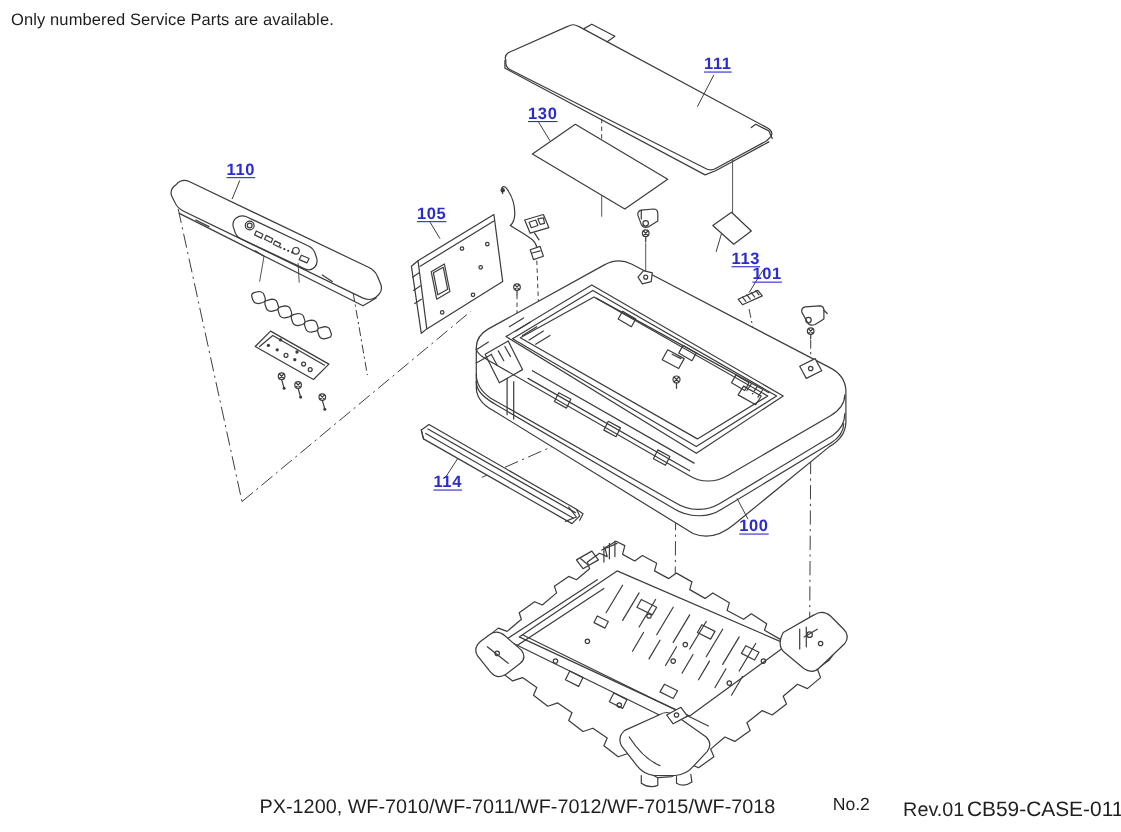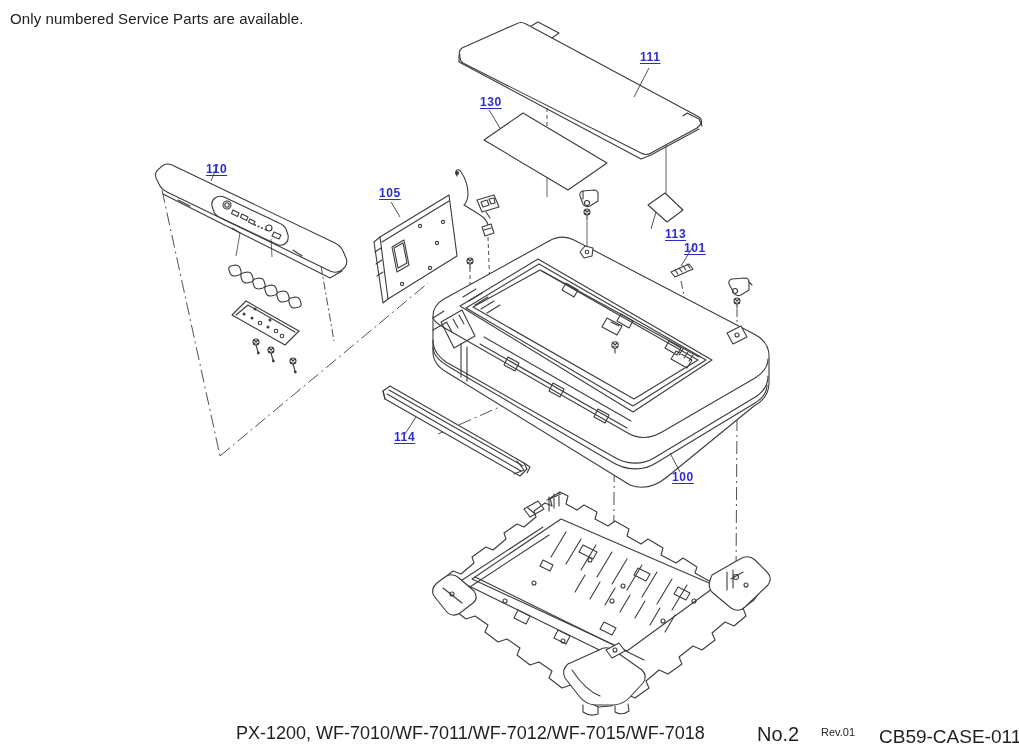--- a/index.html
+++ b/index.html
@@ -10,28 +10,28 @@
   html,body{margin:0;padding:0;background:#fff;}
   body{width:1019px;height:756px;overflow:hidden;font-family:"Liberation Sans",sans-serif;}
   .stage{position:relative;width:1019px;height:644px;background:#fff;}
   .note{
     position:absolute;left:10px;top:10px;
     font-size:15px;color:var(--text);letter-spacing:.1px;
   }
   svg.art{position:absolute;left:0;top:0;}
   .part-label{
     position:absolute;
-    font-size:12px;font-weight:bold;color:var(--label-blue);
+    font-size:15px;font-weight:bold;color:var(--label-blue);
     text-decoration:underline;text-underline-offset:2px;
     letter-spacing:.6px;line-height:1;cursor:pointer;
   }
   .footer-text{position:absolute;color:#1f1f1f;white-space:nowrap;}
   .f-models{left:236px;top:723px;font-size:18px;}
-  .f-sheet{left:757px;top:723px;font-size:20px;}
-  .f-rev{left:821px;top:726px;font-size:11px;}
+  .f-sheet{left:757px;top:723px;font-size:16px;}
+  .f-rev{left:821px;top:726px;font-size:18px;}
   .f-code{left:879px;top:726px;font-size:19px;}
   
   .ln{stroke:var(--line);stroke-width:1.1;fill:none;stroke-linecap:round;stroke-linejoin:round;}
   .lnw{stroke:var(--line);stroke-width:1.1;fill:#ffffff;stroke-linecap:round;stroke-linejoin:round;}
   .thin{stroke:var(--line);stroke-width:.8;fill:none;}
   .dash{stroke:var(--line);stroke-width:.9;fill:none;stroke-dasharray:4 3;}
   .dashdot{stroke:var(--line);stroke-width:.9;fill:none;stroke-dasharray:13 4 2 4;}
   .dashdot-s{stroke:var(--line);stroke-width:.9;fill:none;stroke-dasharray:8 3 2 3;}
   .fillc{fill:var(--line);stroke:none;}
   .leader{stroke:var(--line);stroke-width:.9;fill:none;}
@@ -264,21 +264,21 @@
       <line class="leader" x1="651" y1="229" x2="656" y2="212"></line>
       <line class="leader" x1="694" y1="245" x2="681" y2="266"></line>
       <line class="leader" x1="405" y1="434" x2="416" y2="417"></line>
       <line class="leader" x1="680" y1="472" x2="670" y2="453"></line>
     </g>
   </svg>
 
   <div class="part-label" style="left:672px;top:471px">100</div>
   <div class="part-label" style="left:684px;top:242px">101</div>
   <div class="part-label" style="left:379px;top:187px">105</div>
-  <div class="part-label" style="left:206px;top:163px">110</div>
+  <div class="part-label" style="left:206px;top:147px">110</div>
   <div class="part-label" style="left:640px;top:51px">111</div>
   <div class="part-label" style="left:480px;top:96px">130</div>
   <div class="part-label" style="left:665px;top:228px">113</div>
   <div class="part-label" style="left:394px;top:431px">114</div>
 
   <div class="footer-text f-models">PX-1200, WF-7010/WF-7011/WF-7012/WF-7015/WF-7018</div>
   <div class="footer-text f-sheet">No.2</div>
   <div class="footer-text f-rev">Rev.01</div>
   <div class="footer-text f-code">CB59-CASE-011</div>
 

